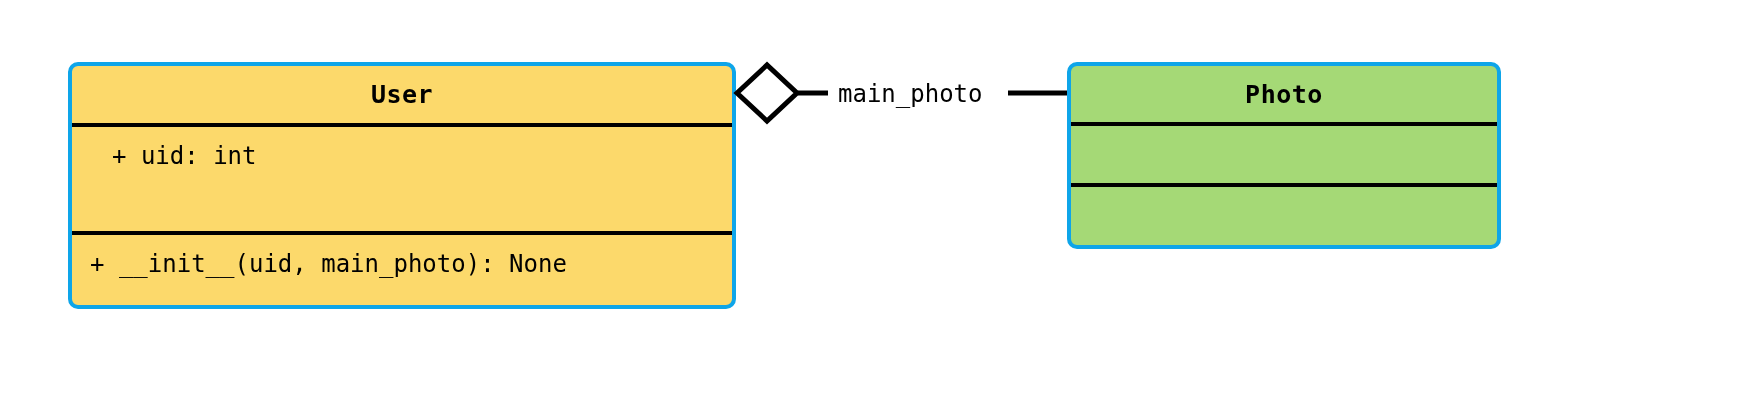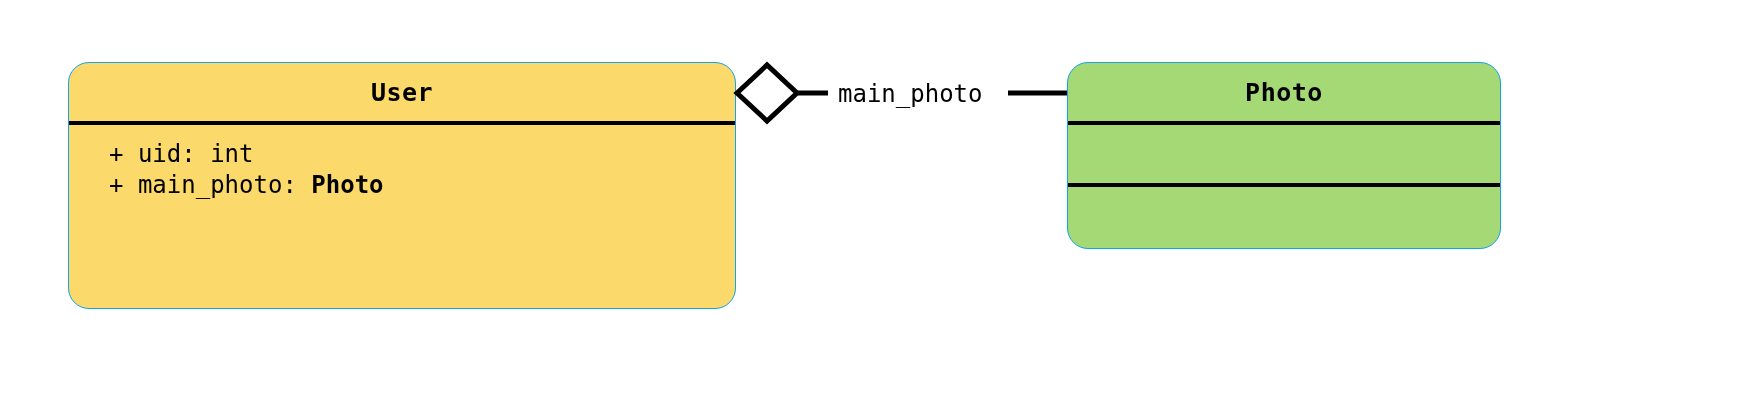--- a/index.html
+++ b/index.html
@@ -20,22 +20,22 @@
     left: 0;
     top: 0;
     width: 1763px;
     height: 420px;
   }
 
   
   .uml-class {
     position: absolute;
     box-sizing: border-box;
-    border: 1px solid #0ea5e9;
-    border-radius: 21px;
+    border: 4px solid #0ea5e9;
+    border-radius: 10px;
     overflow: hidden;
     display: flex;
     flex-direction: column;
   }
 
   .uml-class.user-class {
     left: 68px;
     top: 62px;
     width: 668px;
     height: 247px;
@@ -120,23 +120,25 @@
 </head>
 <body>
 
 <div id="diagram-canvas">
 
   <div class="uml-class user-class">
     <div class="compartment class-title">User</div>
 
     <div class="compartment attrs-compartment">
       <div class="member-line">+ uid: int</div>
-      <div class="member-line"><span>+ main_photo: </span><span class="type-ref">Photo</span></div>
     </div>
 
+    <div class="compartment methods-compartment">
+      <div class="member-line">+ __init__(uid, main_photo): None</div>
+    </div>
   </div>
 
   <div class="uml-class photo-class">
     <div class="compartment class-title">Photo</div>
 
     <div class="compartment attrs-compartment"></div>
 
     <div class="compartment methods-compartment"></div>
   </div>
 

